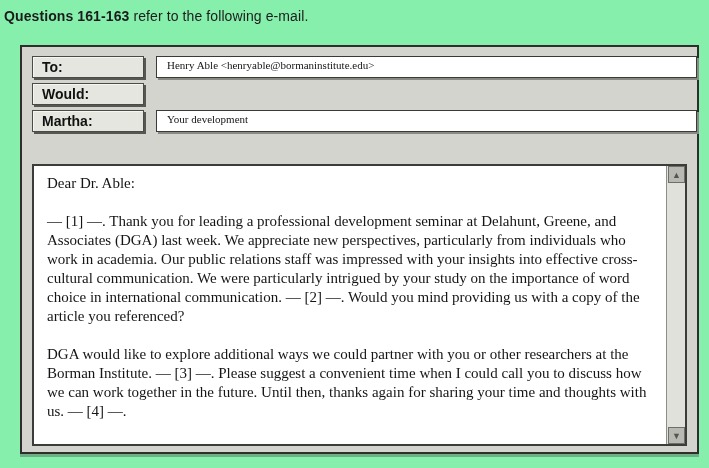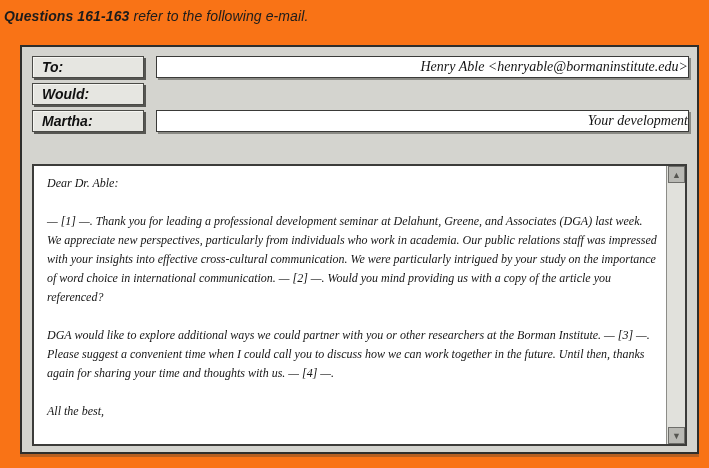--- a/index.html
+++ b/index.html
@@ -8,22 +8,21 @@
     background: #ffffff;
     width: 709px;
     height: 468px;
     overflow: hidden;
     font-family: "Liberation Sans", sans-serif;
   }
   .page {
     position: relative;
     width: 709px;
     height: 468px;
-    background: #f97316;
-    font-style: italic;
+    background: #86efac;
   }
   
   .header-line {
     position: absolute;
     left: 4px;
     top: 8px;
     font-size: 14px;
     color: #1c1c1c;
     letter-spacing: 0.1px;
   }
@@ -40,21 +39,21 @@
     border: 2px solid #2e2e2c;
     box-shadow: 0 3px 0 rgba(60,60,55,0.35);
     box-sizing: border-box;
   }
 
   
   .fields {
     position: absolute;
     left: 10px;
     top: 9px;
-    right: 8px;
+    right: 0;
   }
   .field-row {
     display: flex;
     align-items: stretch;
     margin-bottom: 5px;
     height: 22px;
   }
   .field-label {
     width: 112px;
     flex: 0 0 112px;
@@ -68,27 +67,26 @@
     padding: 2px 0 0 9px;
     box-sizing: border-box;
     margin-right: 12px;
   }
   .field-value {
     flex: 1 1 auto;
     background: #ffffff;
     border: 1px solid #3a3a38;
     box-shadow: 2px 2px 0 #8a8a85;
     font-family: "Liberation Serif", "DejaVu Serif", serif;
-    font-size: 14px;
+    font-size: 11px;
     color: #141414;
     padding: 2px 0 0 10px;
     box-sizing: border-box;
     white-space: nowrap;
     overflow: hidden;
-    text-align: right;
   }
 
   
   .body-area {
     position: absolute;
     left: 10px;
     top: 117px;
     width: 655px;
     height: 282px;
     background: #ffffff;
@@ -96,21 +94,21 @@
     box-sizing: border-box;
   }
   .body-text {
     position: absolute;
     left: 0;
     top: 0;
     right: 19px;
     bottom: 0;
     padding: 8px 8px 0 13px;
     font-family: "Liberation Serif", "DejaVu Serif", serif;
-    font-size: 12px;
+    font-size: 15px;
     line-height: 19px;
     color: #151515;
     overflow: hidden;
     text-align: left;
   }
   .body-text p { margin: 0 0 19px 0; }
   .body-text p:last-child { margin-bottom: 0; }
 
   
   .scrollbar {

